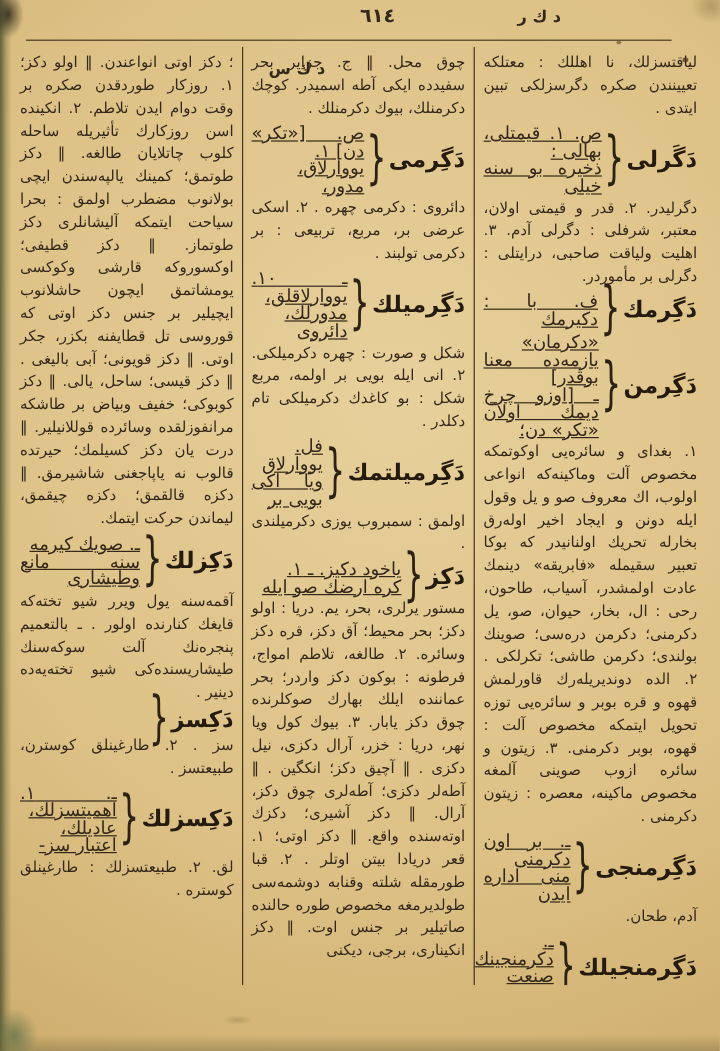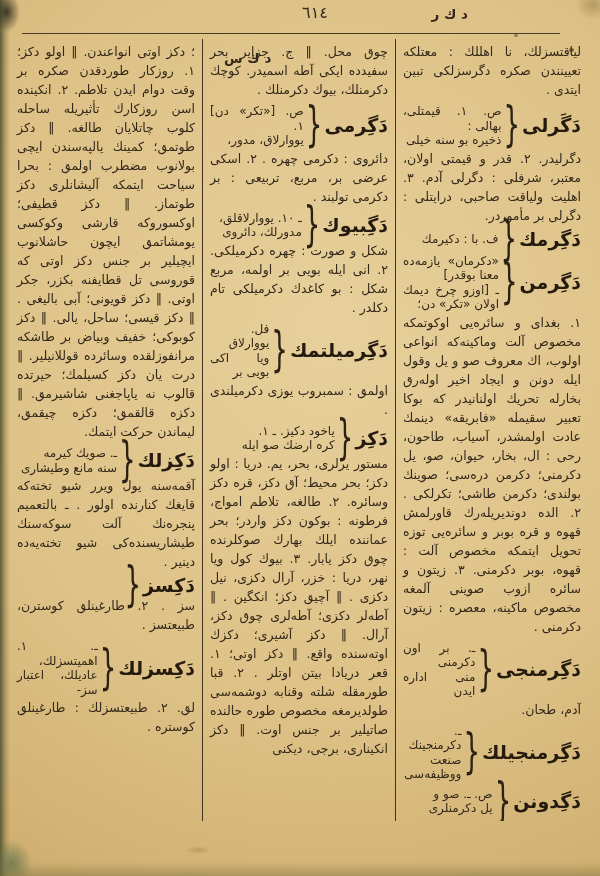--- a/index.html
+++ b/index.html
@@ -27,33 +27,33 @@
     background:radial-gradient(closest-side, rgba(140,120,70,.5), rgba(0,0,0,0));}
   .speck1{position:absolute;right:26px;top:48px;width:5px;height:4px;border-radius:50%;background:rgba(70,40,20,.65);}
   .speck2{position:absolute;right:82px;top:34px;width:4px;height:3px;border-radius:50%;background:rgba(70,45,25,.5);}
   .smudge{position:absolute;left:185px;bottom:22px;width:26px;height:8px;border-radius:50%;
     background:radial-gradient(closest-side, rgba(130,110,60,.35), rgba(0,0,0,0));}
 
   header{position:relative;height:26px;padding-top:5px;font-size:13.5px;}
   .cw{position:absolute;top:6px;letter-spacing:4px;font-weight:bold;}
   .cw-right{right:132px;}
   .cw-left{left:224px;margin-top:44px;}
-  .pageno{position:absolute;top:3px;left:0;right:10px;text-align:center;font-size:16px;font-weight:normal;padding-left:40px;}
+  .pageno{position:absolute;top:3px;left:0;right:10px;text-align:center;font-size:16px;font-weight:bold;padding-left:40px;}
   .rule{height:0;border-top:1.5px solid #4a3a26;margin:2px 40px 0 22px;}
 
   .columns{display:flex;direction:rtl;margin:5px 12px 0 10px;height:782px;overflow:hidden;}
   .col{flex:1 1 0;padding:3px 7px 0 7px;overflow:hidden;font-size:12.5px;line-height:19px;}
   .col.mid{border-right:1.2px solid #43341f;border-left:1.2px solid #43341f;}
 
   .para{margin:0 0 2px;text-align:justify;text-justify:inter-word;}
   .entry{margin:5px 0 3px;}
   .entry-head{display:flex;direction:rtl;align-items:center;margin-bottom:1px;}
   .hw{font-size:19px;font-weight:bold;color:#241a0e;white-space:nowrap;letter-spacing:.5px;flex:0 0 auto;}
   .brace{font-size:26px;font-weight:400;transform:scaleY(1.85);margin:0 2px;flex:0 0 auto;color:#2c2213;}
-  .lead{flex:1 1 auto;font-size:12px;line-height:14.5px;text-align:justify;}
+  .lead{flex:1 1 auto;font-size:15px;line-height:14.5px;text-align:justify;text-decoration:underline;}
   .entry-body{margin:1px 0 0;text-align:justify;text-justify:inter-word;}
 </style>
 </head>
 <body>
 
 <div class="page">
   <div class="edge-left"></div>
   <div class="edge-bottom"></div>
   <div class="corner-tl"></div>
   <div class="corner-bl"></div>
@@ -143,21 +143,21 @@
             <span class="brace">{</span>
             <div class="lead">
               <div>ص. [«تكر» دن] ١.</div>
               <div>يووارلاق، مدور،</div>
             </div>
           </div>
           <p class="entry-body para">دائروى : دكرمى چهره . ٢. اسكى عرضى بر، مربع، تربيعى : بر دكرمى تولبند .</p>
         </div>
         <div class="entry">
           <div class="entry-head">
-            <span class="hw">دَگِبيوك</span>
+            <span class="hw">دَگِرميلك</span>
             <span class="brace">{</span>
             <div class="lead">
               <div>ـ ١٠. يووارلاقلق،</div>
               <div>مدورلك، دائروى</div>
             </div>
           </div>
           <p class="entry-body para">شكل و صورت : چهره دكرميلكى. ٢. انى ايله بويى بر اولمه، مربع شكل : بو كاغدك دكرميلكى تام دكلدر .</p>
         </div>
         <div class="entry">
           <div class="entry-head">

